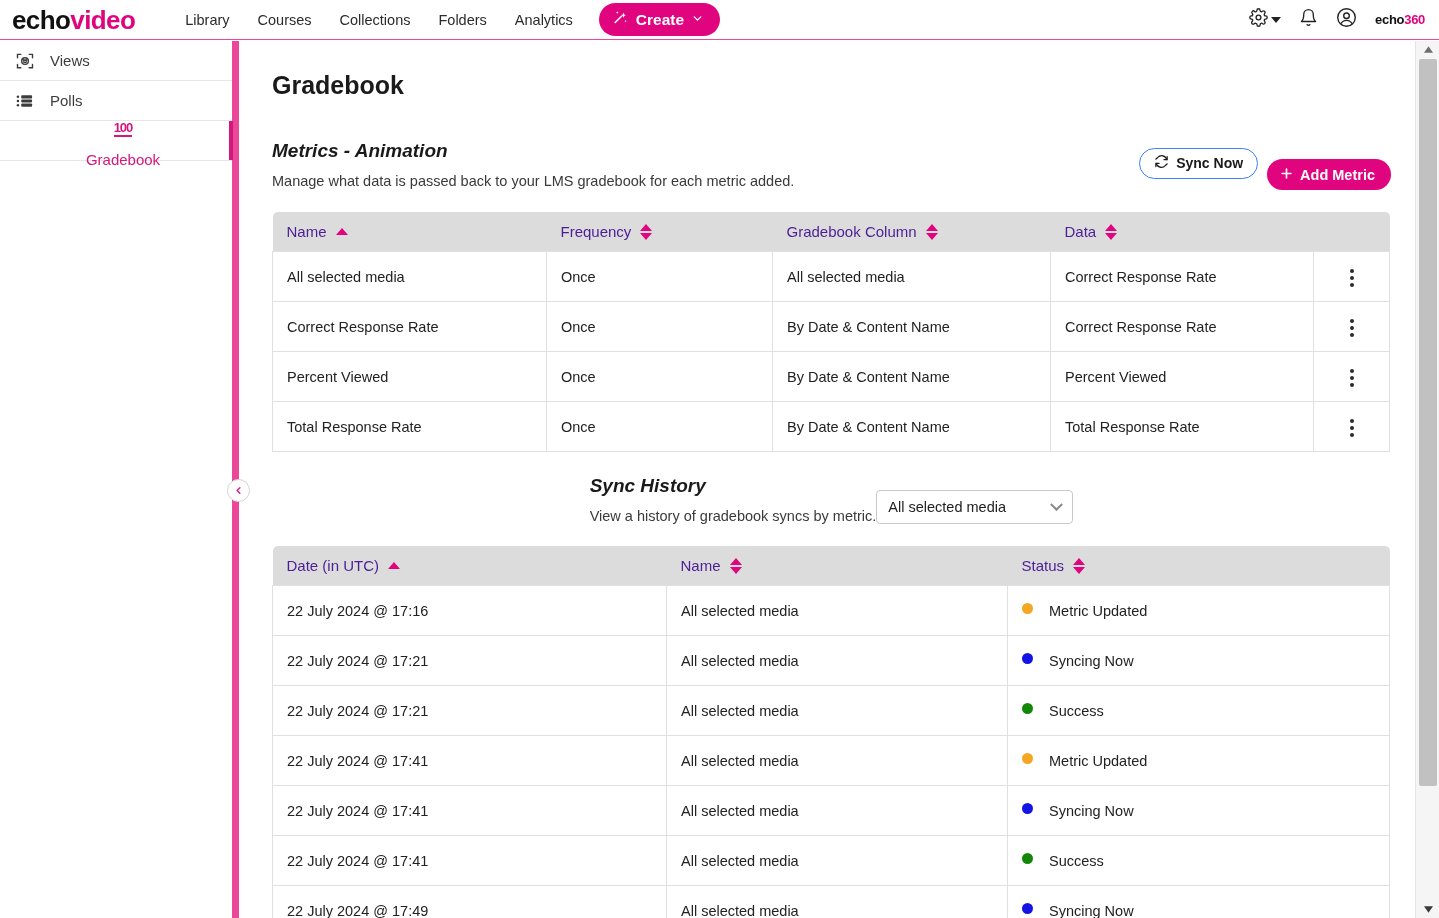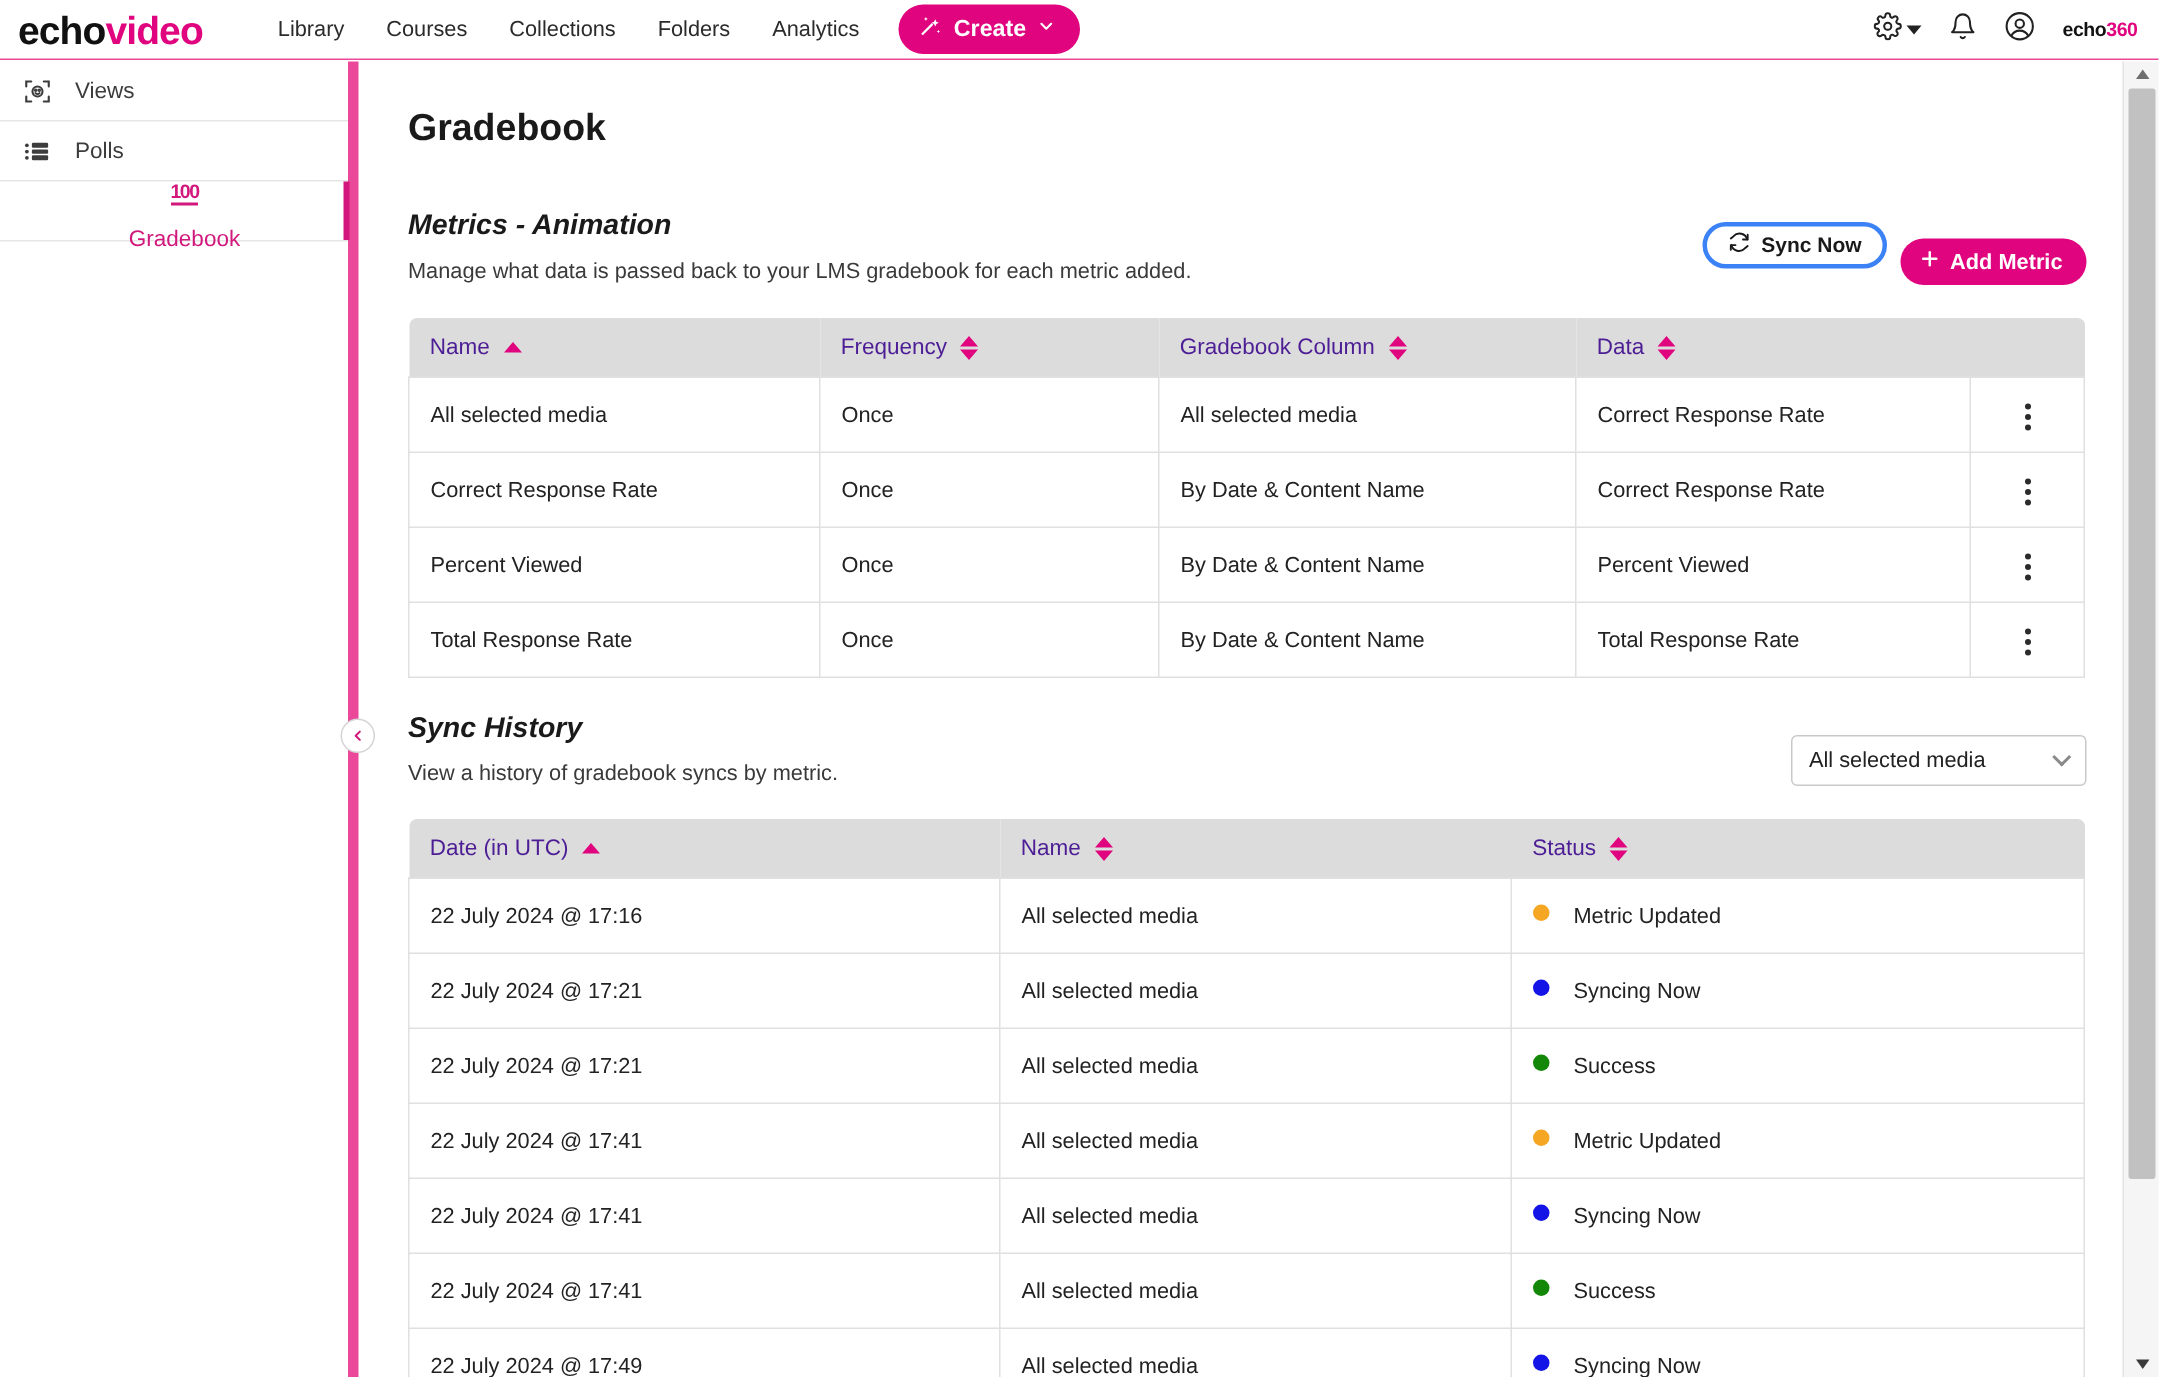--- a/index.html
+++ b/index.html
@@ -125,21 +125,21 @@
     display: flex; align-items: flex-start; justify-content: space-between;
   }
   h2.sec-title {
     font-size: 19px; font-weight: bold; margin: 0; color: #1a1a1a; font-style: italic;
   }
   .sec-desc {
     font-size: 14.5px; color: #3a3a3a; margin: 11px 0 0 0;
   }
   .head-actions { display: flex; align-items: center; gap: 9px; margin-top: -4px; }
   .btn-outline {
-    height: 31px; border: 3px solid #3b82f6; border-radius: 16px;
+    height: 31px; border: 1px solid #3b82f6; border-radius: 16px;
     background: #fff; color: #1a1a1a;
     display: flex; align-items: center; gap: 7px;
     padding: 0 14px; font-size: 14px; font-weight: bold;
     cursor: pointer; font-family: "Liberation Sans", sans-serif;
   }
   .btn-pink {
     height: 31px; border: none; border-radius: 16px;
     background: #e0047e; color: #fff;
     display: flex; align-items: center; gap: 6px;
     padding: 0 16px 0 12px; font-size: 14.5px; font-weight: bold;
@@ -189,21 +189,21 @@
     vertical-align: middle;
   }
   .kebab-cell { text-align: center; padding: 0 !important; width: 76px; }
   .kebab {
     display: inline-flex; flex-direction: column; gap: 3px;
     cursor: pointer; padding: 6px;
   }
   .kebab i { width: 4px; height: 4px; border-radius: 50%; background: #2b2b2b; display: block; }
 
   
-  .sync-head { display: flex; align-items: flex-end; justify-content: space-between; }
+  .sync-head { display: flex; align-items: flex-end; justify-content: center; }
   .select-box {
     width: 197px; height: 34px;
     border: 1px solid #c9c9c9; border-radius: 4px;
     background: #fff;
     display: flex; align-items: center; justify-content: space-between;
     padding: 0 11px;
     font-size: 14.5px; color: #222; cursor: pointer;
   }
   .chev {
     width: 9px; height: 9px;

